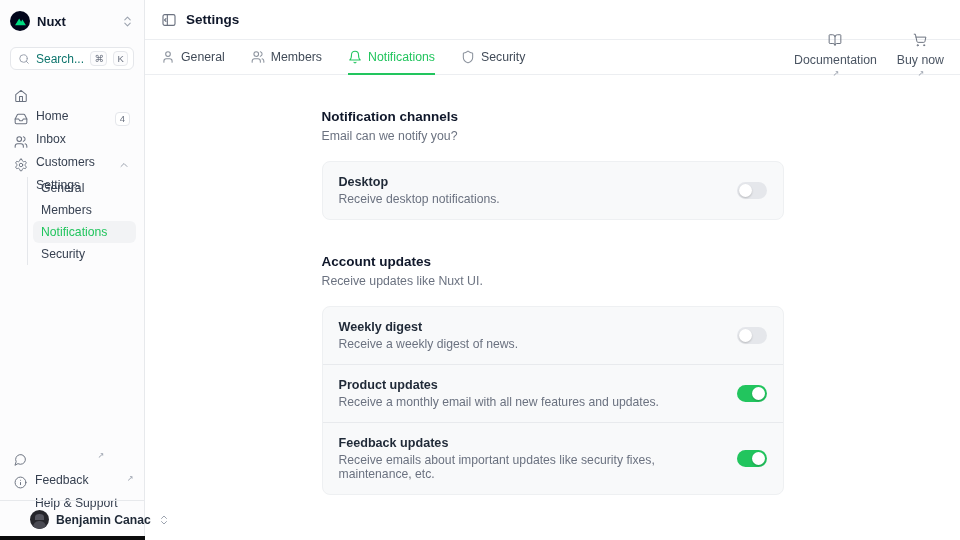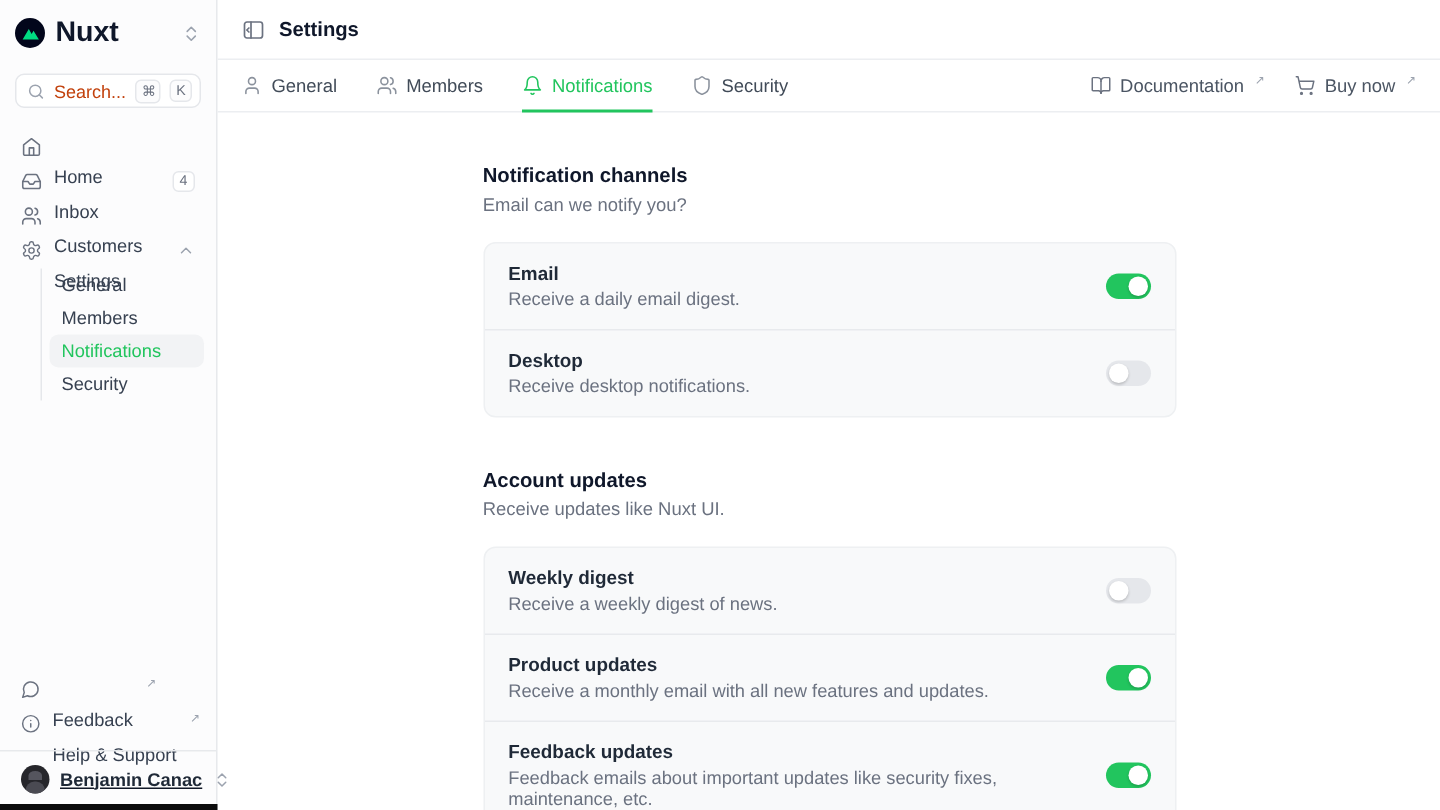--- a/index.html
+++ b/index.html
@@ -7,49 +7,49 @@
     font-family:"Liberation Sans","DejaVu Sans",sans-serif; color:#111827; }
   .app { position:relative; width:960px; height:540px; display:flex; }
 
   
   .sidebar { width:145px; min-width:145px; height:540px; background:#fcfcfd;
     border-right:1px solid #e7e9ec; display:flex; flex-direction:column; position:relative; }
   .sb-header { display:flex; align-items:center; gap:7px; padding:11px 10px 8px 10px; }
   .logo-circle { width:20px; height:20px; border-radius:50%; background:#02061b;
     display:flex; align-items:center; justify-content:center; flex:none; }
   .logo-circle svg { width:13px; height:13px; }
-  .brand-name { font-size:19px; font-weight:700; color:#0f172a; flex:1; }
+  .brand-name { font-size:13px; font-weight:700; color:#0f172a; flex:1; }
   .chevrons { color:#9ca3af; display:flex; }
   .icon { display:inline-flex; align-items:center; justify-content:center; flex:none; }
   .icon svg { display:block; }
 
   .search-box { margin:8px 10px 4px 10px; height:23px; border:1px solid #e5e7eb;
     border-radius:6px; background:#fff; display:flex; align-items:center; gap:6px;
     padding:0 5px 0 7px; color:#9ca3af; }
-  .search-box .ph { flex:1; font-size:12px; color:#c2410c; }
+  .search-box .ph { flex:1; font-size:12px; color:#0f766e; }
   kbd { font-family:"Liberation Sans",sans-serif; font-size:9.5px; color:#6b7280;
     border:1px solid #e5e7eb; border-radius:4px; background:#fcfcfd; padding:1px 3.5px;
     min-width:15px; text-align:center; }
 
   .nav { padding:10px 8px 0 8px; }
   .nav-item { display:flex; align-items:center; gap:8px; height:23px; padding:0 6px;
     border-radius:6px; color:#374151; cursor:pointer; }
   .nav-item .icon { color:#6b7280; }
   .nav-item .lbl { font-size:12.2px; flex:1;margin-top:40px; }
   .badge { font-size:9.5px; color:#6b7280; border:1px solid #e5e7eb; border-radius:4px;
     background:#fff; padding:0.5px 4px; }
   .sub-wrap { margin:1px 0 0 19px; border-left:1px solid #e5e7eb; padding-left:5px; }
   .sub-item { display:flex; align-items:center; height:22px; margin-bottom:0px;
     padding:0 8px; border-radius:6px; font-size:12.2px; color:#374151; cursor:pointer; }
   .sub-item.active { background:#f2f3f5; color:var(--primary,#22c55e); }
 
   .sb-spacer { flex:1; }
   .sb-footer { padding:0 8px 6px 8px; }
   .ext { font-size:8px; color:#9ca3af; position:relative; top:-4px; margin-left:1px; }
-  .sb-user-wrap { border-top:1px solid #e7e9ec; padding:6px 8px 8px 8px;text-decoration:underline; }
+  .sb-user-wrap { border-top:1px solid #e7e9ec; padding:6px 8px 8px 24px; }
   .user-row { display:flex; align-items:center; gap:7px; padding:3px 6px; border-radius:6px; cursor:pointer; }
   .avatar { width:19px; height:19px; border-radius:50%; background:#26262b; position:relative; overflow:hidden; flex:none; }
   .avatar::after { content:""; position:absolute; left:5px; top:4px; width:9px; height:6px;
     border-radius:50% 50% 0 0; background:#55555e; }
   .avatar::before { content:""; position:absolute; left:3px; top:11px; width:13px; height:9px;
     border-radius:6px 6px 0 0; background:#4a4a52; }
   .user-name { font-size:12.2px; font-weight:600; color:#1f2937; flex:1; white-space:nowrap; }
   .bottom-strip { position:absolute; left:0; bottom:0; width:145px; height:4px; background:#0b0b0c; }
 
   
@@ -62,21 +62,21 @@
   .tabbar { height:35px; border-bottom:1px solid #eceef1; display:flex; align-items:stretch;
     padding:0 16px; }
   .tabs { display:flex; gap:26px; }
   .tab { display:flex; align-items:center; gap:6px; font-size:12.3px; color:#414b58;
     border-bottom:2px solid transparent; margin-bottom:-1px; cursor:pointer; }
   .tab .icon { color:#8b929d; }
   .tab.active { color:var(--primary,#22c55e); border-bottom-color:var(--primary,#22c55e); }
   .tab.active .icon { color:var(--primary,#22c55e); }
   .tab-spacer { flex:1; }
   .hdr-links { display:flex; gap:20px; align-items:center; }
-  .hdr-link { display:flex; align-items:center; gap:6px; font-size:12.3px; color:#4b5563; cursor:pointer; }
+  .hdr-link { display:flex; align-items:center; gap:6px; font-size:12.3px; color:#4b5563; cursor:pointer;flex-direction:column; }
   .hdr-link .icon { color:#6b7280; }
 
   .content { flex:1; overflow:auto; }
   .content-col { width:462px; margin:0 auto; padding-top:34px; }
   .section { margin-bottom:34px; }
   .section-title { font-size:13.5px; font-weight:700; color:#0f172a; }
   .section-sub { font-size:12.3px; color:#6b7280; margin-top:5px; }
   .card { margin-top:18px; background:#f8f9fa; border:1px solid #eef0f2; border-radius:8px; }
   .row { display:flex; align-items:center; padding:13px 16px; }
   .row + .row { border-top:1px solid #e8eaed; }
@@ -341,27 +341,20 @@
       </div>
     </div>
 
     <div class="content">
       <div class="content-col">
 
         <section class="section">
           <h2 class="section-title">Notification channels</h2>
           <p class="section-sub">Email can we notify you?</p>
           <div class="card">
-            <div class="row">
-              <div class="row-text">
-                <div class="row-title">Email</div>
-                <div class="row-desc">Receive a daily email digest.</div>
-              </div>
-              <div class="toggle on"></div>
-            </div>
             <div class="row">
               <div class="row-text">
                 <div class="row-title">Desktop</div>
                 <div class="row-desc">Receive desktop notifications.</div>
               </div>
               <div class="toggle"></div>
             </div>
           </div>
         </section>
 
@@ -379,21 +372,21 @@
             <div class="row">
               <div class="row-text">
                 <div class="row-title">Product updates</div>
                 <div class="row-desc">Receive a monthly email with all new features and updates.</div>
               </div>
               <div class="toggle on"></div>
             </div>
             <div class="row">
               <div class="row-text">
                 <div class="row-title">Feedback updates</div>
-                <div class="row-desc">Feedback emails about important updates like security fixes, maintenance, etc.</div>
+                <div class="row-desc">Receive emails about important updates like security fixes, maintenance, etc.</div>
               </div>
               <div class="toggle on"></div>
             </div>
           </div>
         </section>
 
       </div>
     </div>
   </main>
 </div>

